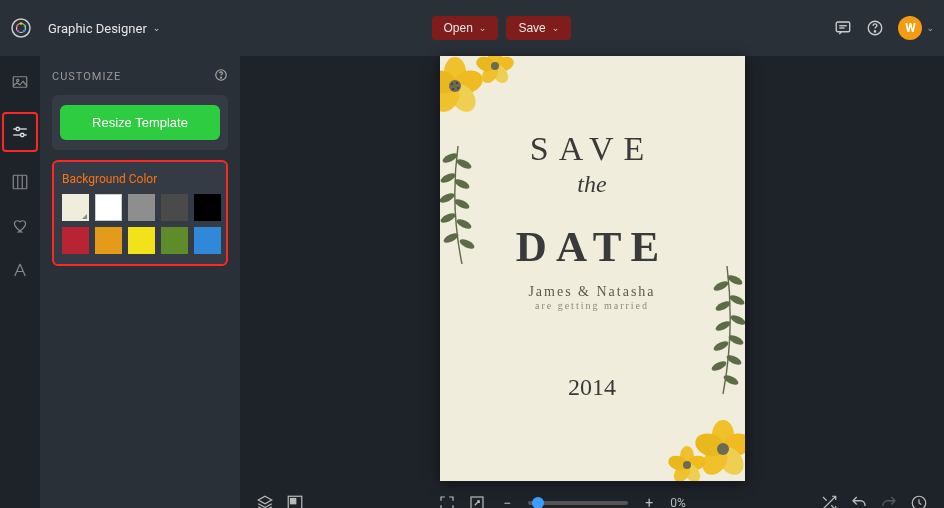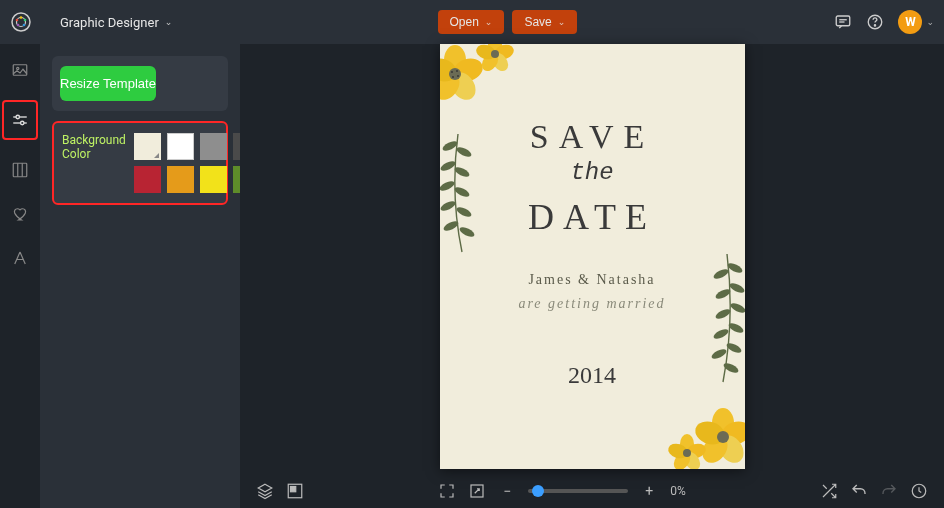--- a/index.html
+++ b/index.html
@@ -7,26 +7,26 @@
     width: 944px; height: 508px;
     background: #1e2329;
     font-family: -apple-system, BlinkMacSystemFont, "Segoe UI", Roboto, sans-serif;
     overflow: hidden;
     color: #ccc;
     position: relative;
   }
 
   
   .topbar {
-    height: 44px;
+    height: 56px;
     background: #2a3038;
     display: flex;
     align-items: center;
     padding: 0 10px;
-    gap: 20px;
+    gap: 8px;
   }
   .logo-b {
     width: 22px; height: 22px;
     display: flex; align-items: center; justify-content: center;
   }
   .app-title {
     color: #e6e6e6;
     font-size: 13px;
     display: flex;
     align-items: center;
@@ -38,21 +38,21 @@
     font-size: 9px;
     opacity: 0.8;
     margin-left: 2px;
   }
   .topbar-center {
     margin-left: auto;
     display: flex;
     gap: 8px;
   }
   .top-btn {
-    background: #c2410c;
+    background: #7f1d1d;
     color: #e6e6e6;
     font-size: 12px;
     padding: 5px 12px;
     border-radius: 4px;
     display: flex;
     align-items: center;
     gap: 4px;
     cursor: pointer;
     border: none;
   }
@@ -141,28 +141,28 @@
     text-align: center;
     color: #ccc;
     font-size: 11px;
     margin-top: -4px;
   }
   .card {
     background: #353b44;
     border-radius: 6px;
     padding: 10px 8px 10px 8px;
     display: flex;
-    flex-direction: row;
+    flex-direction: column;
     gap: 8px;
   }
   .bg-card {
     border: 2px solid #ff2626;
   }
   .bg-label {
-    color: #bef264;
+    color: #f97316;
     font-size: 12px;
   }
   .swatch-grid {
     display: grid;
     grid-template-columns: repeat(5, 1fr);
     gap: 6px;
   }
   .swatch {
     width: 27px; height: 27px;
     cursor: pointer;
@@ -201,24 +201,24 @@
     box-shadow: 0 2px 12px rgba(0,0,0,0.5);
   }
   .doc-text {
     position: absolute;
     left: 0; right: 0;
     text-align: center;
     color: #3a3a3a;
     font-family: Georgia, 'Times New Roman', serif;
   }
   .doc-save { top: 74px; font-size: 34px; letter-spacing: 10px; font-weight: 400; }
-  .doc-the  { top: 115px; font-size: 24px; font-style: italic; font-family: Liberation Mono, monospace; }
-  .doc-date { top: 152px; font-size: 36px; letter-spacing: 9px; font-weight: 400; }
+  .doc-the  { top: 115px; font-size: 24px; font-style: italic; font-family: Liberation Serif, serif; }
+  .doc-date { top: 166px; font-size: 43px; letter-spacing: 9px; font-weight: 700; }
   .doc-names { top: 228px; font-size: 14px; letter-spacing: 2px; color: #5a5a4a; }
-  .doc-sub  { top: 252px; font-size: 14px; letter-spacing: 2px; color: #8a8a7a; font-style: italic; }
+  .doc-sub  { top: 244px; font-size: 10px; letter-spacing: 2px; color: #8a8a7a; }
   .doc-date2 { top: 288px; font-family: 'Brush Script MT', cursive; font-size: 24px; }
   .doc-year  { top: 318px; font-family: 'Brush Script MT', cursive; font-size: 24px; }
 
   .flower {
     position: absolute;
   }
   .flower-tl { top: -5px; left: -5px; }
   .flower-br { bottom: -5px; right: -5px; }
   .leaf-branch { position: absolute; }
   .leaf-left { top: 90px; left: 0; }
@@ -351,20 +351,30 @@
         </svg>
     </div>
     <div class="rail-icon">
       <svg width="18" height="18" viewBox="0 0 24 24" fill="none" stroke="#888" stroke-width="1.6">
           <path d="M12 4L5 20M12 4l7 16M8 14h8"></path>
         </svg>
     </div>
   </div>
 
   <div class="sidepanel">
+    <div class="panel-header">
+      <span>CUSTOMIZE</span>
+      <span>
+        <svg width="14" height="14" viewBox="0 0 24 24" fill="none" stroke="#aaa" stroke-width="2">
+            <circle cx="12" cy="12" r="9"></circle>
+            <path d="M9.5 9a2.5 2.5 0 015 0c0 1.5-2.5 2-2.5 3.5"></path>
+            <circle cx="12" cy="16.5" r="0.8" fill="#aaa"></circle>
+          </svg>
+      </span>
+    </div>
     <div class="card">
       <button class="resize-btn">
         <span>Resize Template</span>
       </button>
     </div>
     <div class="card bg-card">
       <div class="bg-label">Background Color</div>
       <div class="swatch-grid" id="swatch-grid">
           <div class="swatch current" style="background: rgb(241, 237, 220);"></div>
           <div class="swatch" style="background: rgb(255, 255, 255); box-shadow: rgb(204, 204, 204) 0px 0px 0px 1px inset;"></div>

